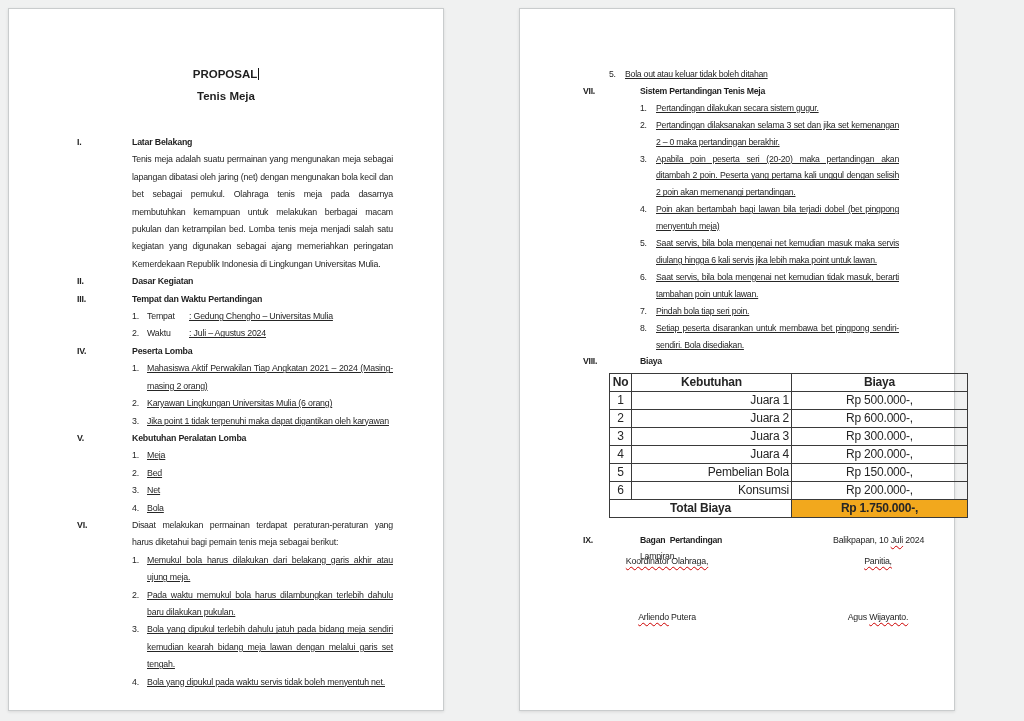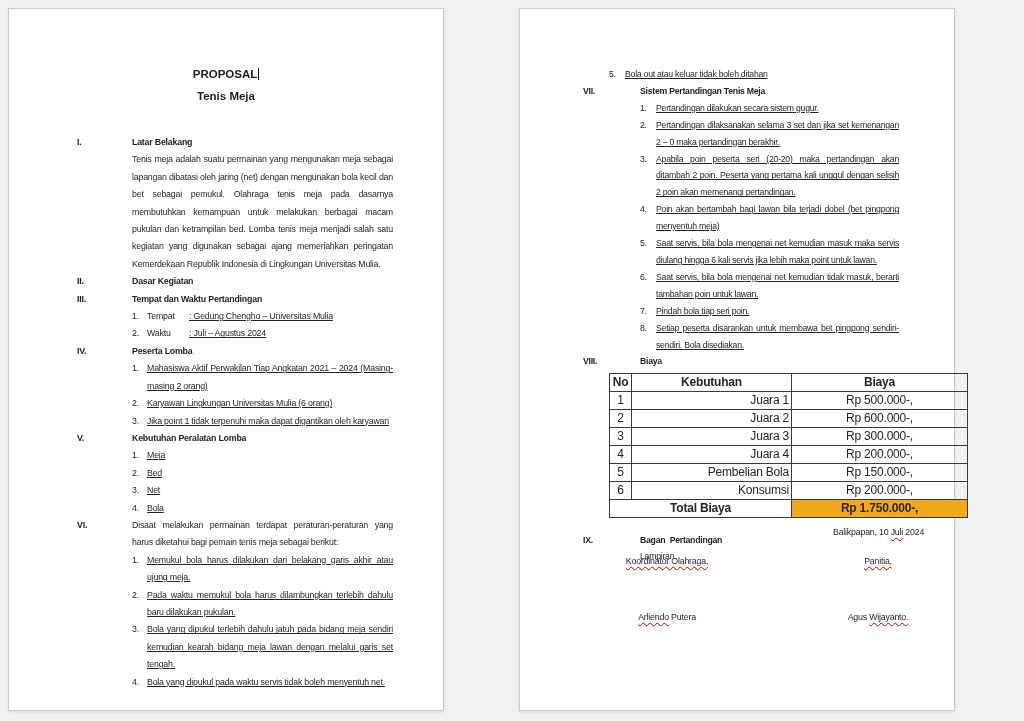--- a/index.html
+++ b/index.html
@@ -88,21 +88,21 @@
   td.c-total{font-weight:bold;text-align:center;}
   td.c-totalval{
     background:#F2A81D;
     text-align:center;
     font-weight:600;
   }
   .sec9{margin-top:14px;}
   .pre{white-space:pre-wrap;}
 
   .sig{position:absolute;top:518px;left:0;right:0;font-size:8.8px;letter-spacing:-0.2px;}
-  .sig-date{position:absolute;left:313px;top:0;white-space:pre;}
+  .sig-date{position:absolute;left:313px;top:8px;white-space:pre;}
   .sig-col{position:absolute;width:140px;text-align:center;white-space:pre;}
   .sig-left{left:77px;}
   .sig-right{left:288px;}
   .roles{top:29px;}
   .names{top:85px;}
   .sq{
     text-decoration:underline wavy #cc0000;
     text-decoration-thickness:1px;
     text-underline-offset:2px;
   }

